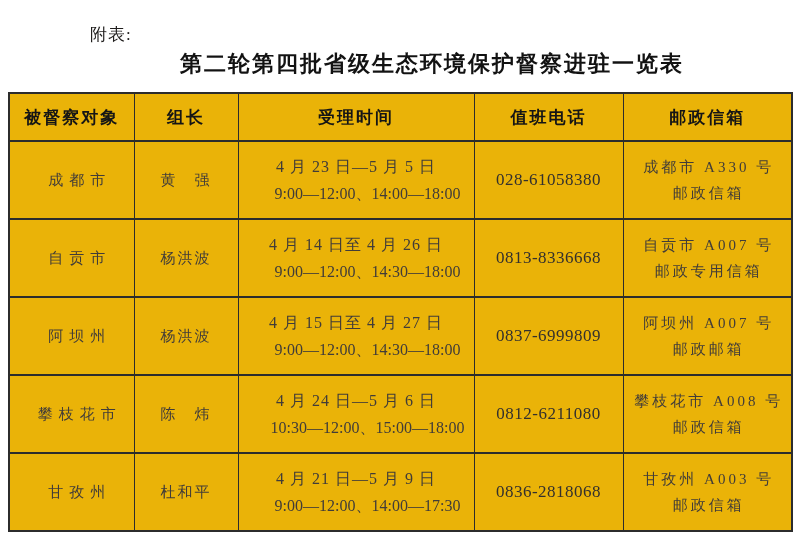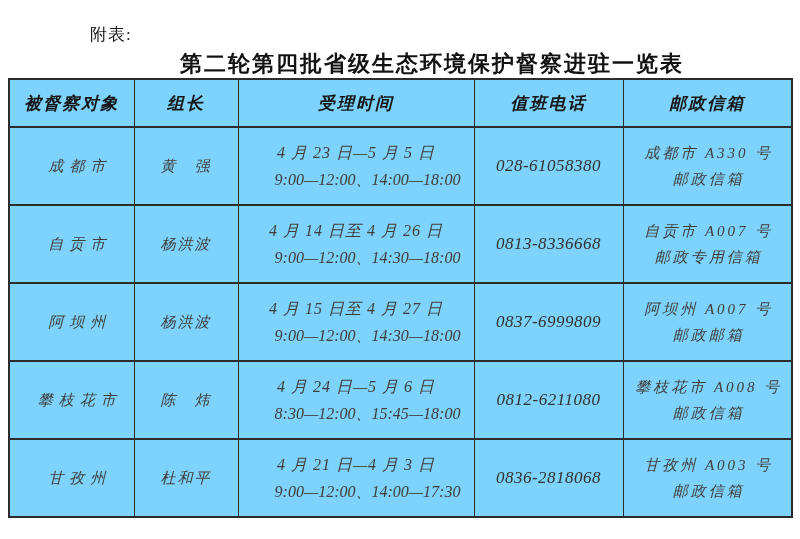--- a/index.html
+++ b/index.html
@@ -38,28 +38,27 @@
     font-family: "Liberation Sans", sans-serif;
     font-weight: bold;
     font-size: 22px;
     color: #121212;
     letter-spacing: 2px;
     padding-left: 32px;
   }
   table.inspection {
     position: absolute;
     left: 8px;
-    top: 78px;
+    top: 92px;
     width: 783px;
     height: 438px;
     border-collapse: collapse;
     table-layout: fixed;
     border: 2px solid #2c2c2c;
-    background: #7dd3fc;
-    font-style: italic;
+    background: #eab308;
   }
   th, td {
     border: 1px solid #2c2c2c;
     border-top-width: 2px;
     border-bottom-width: 2px;
     text-align: center;
     vertical-align: middle;
     padding: 0;
     overflow: hidden;
   }
@@ -168,34 +167,34 @@
           <div>阿坝州 A007 号</div>
           <div>邮政邮箱</div>
         </td>
       </tr>
 
       <tr>
         <td class="cell-target">攀枝花市</td>
         <td class="cell-leader">陈　炜</td>
         <td class="cell-time">
           <div class="time-line1">4 月 24 日—5 月 6 日</div>
-          <div class="time-line2">8:30—12:00、15:45—18:00</div>
+          <div class="time-line2">10:30—12:00、15:00—18:00</div>
         </td>
         <td class="cell-phone">0812-6211080</td>
         <td class="cell-mailbox">
           <div>攀枝花市 A008 号</div>
           <div>邮政信箱</div>
         </td>
       </tr>
 
       <tr>
         <td class="cell-target">甘孜州</td>
         <td class="cell-leader">杜和平</td>
         <td class="cell-time">
-          <div class="time-line1">4 月 21 日—4 月 3 日</div>
+          <div class="time-line1">4 月 21 日—5 月 9 日</div>
           <div class="time-line2">9:00—12:00、14:00—17:30</div>
         </td>
         <td class="cell-phone">0836-2818068</td>
         <td class="cell-mailbox">
           <div>甘孜州 A003 号</div>
           <div>邮政信箱</div>
         </td>
       </tr>
 
     </tbody>

